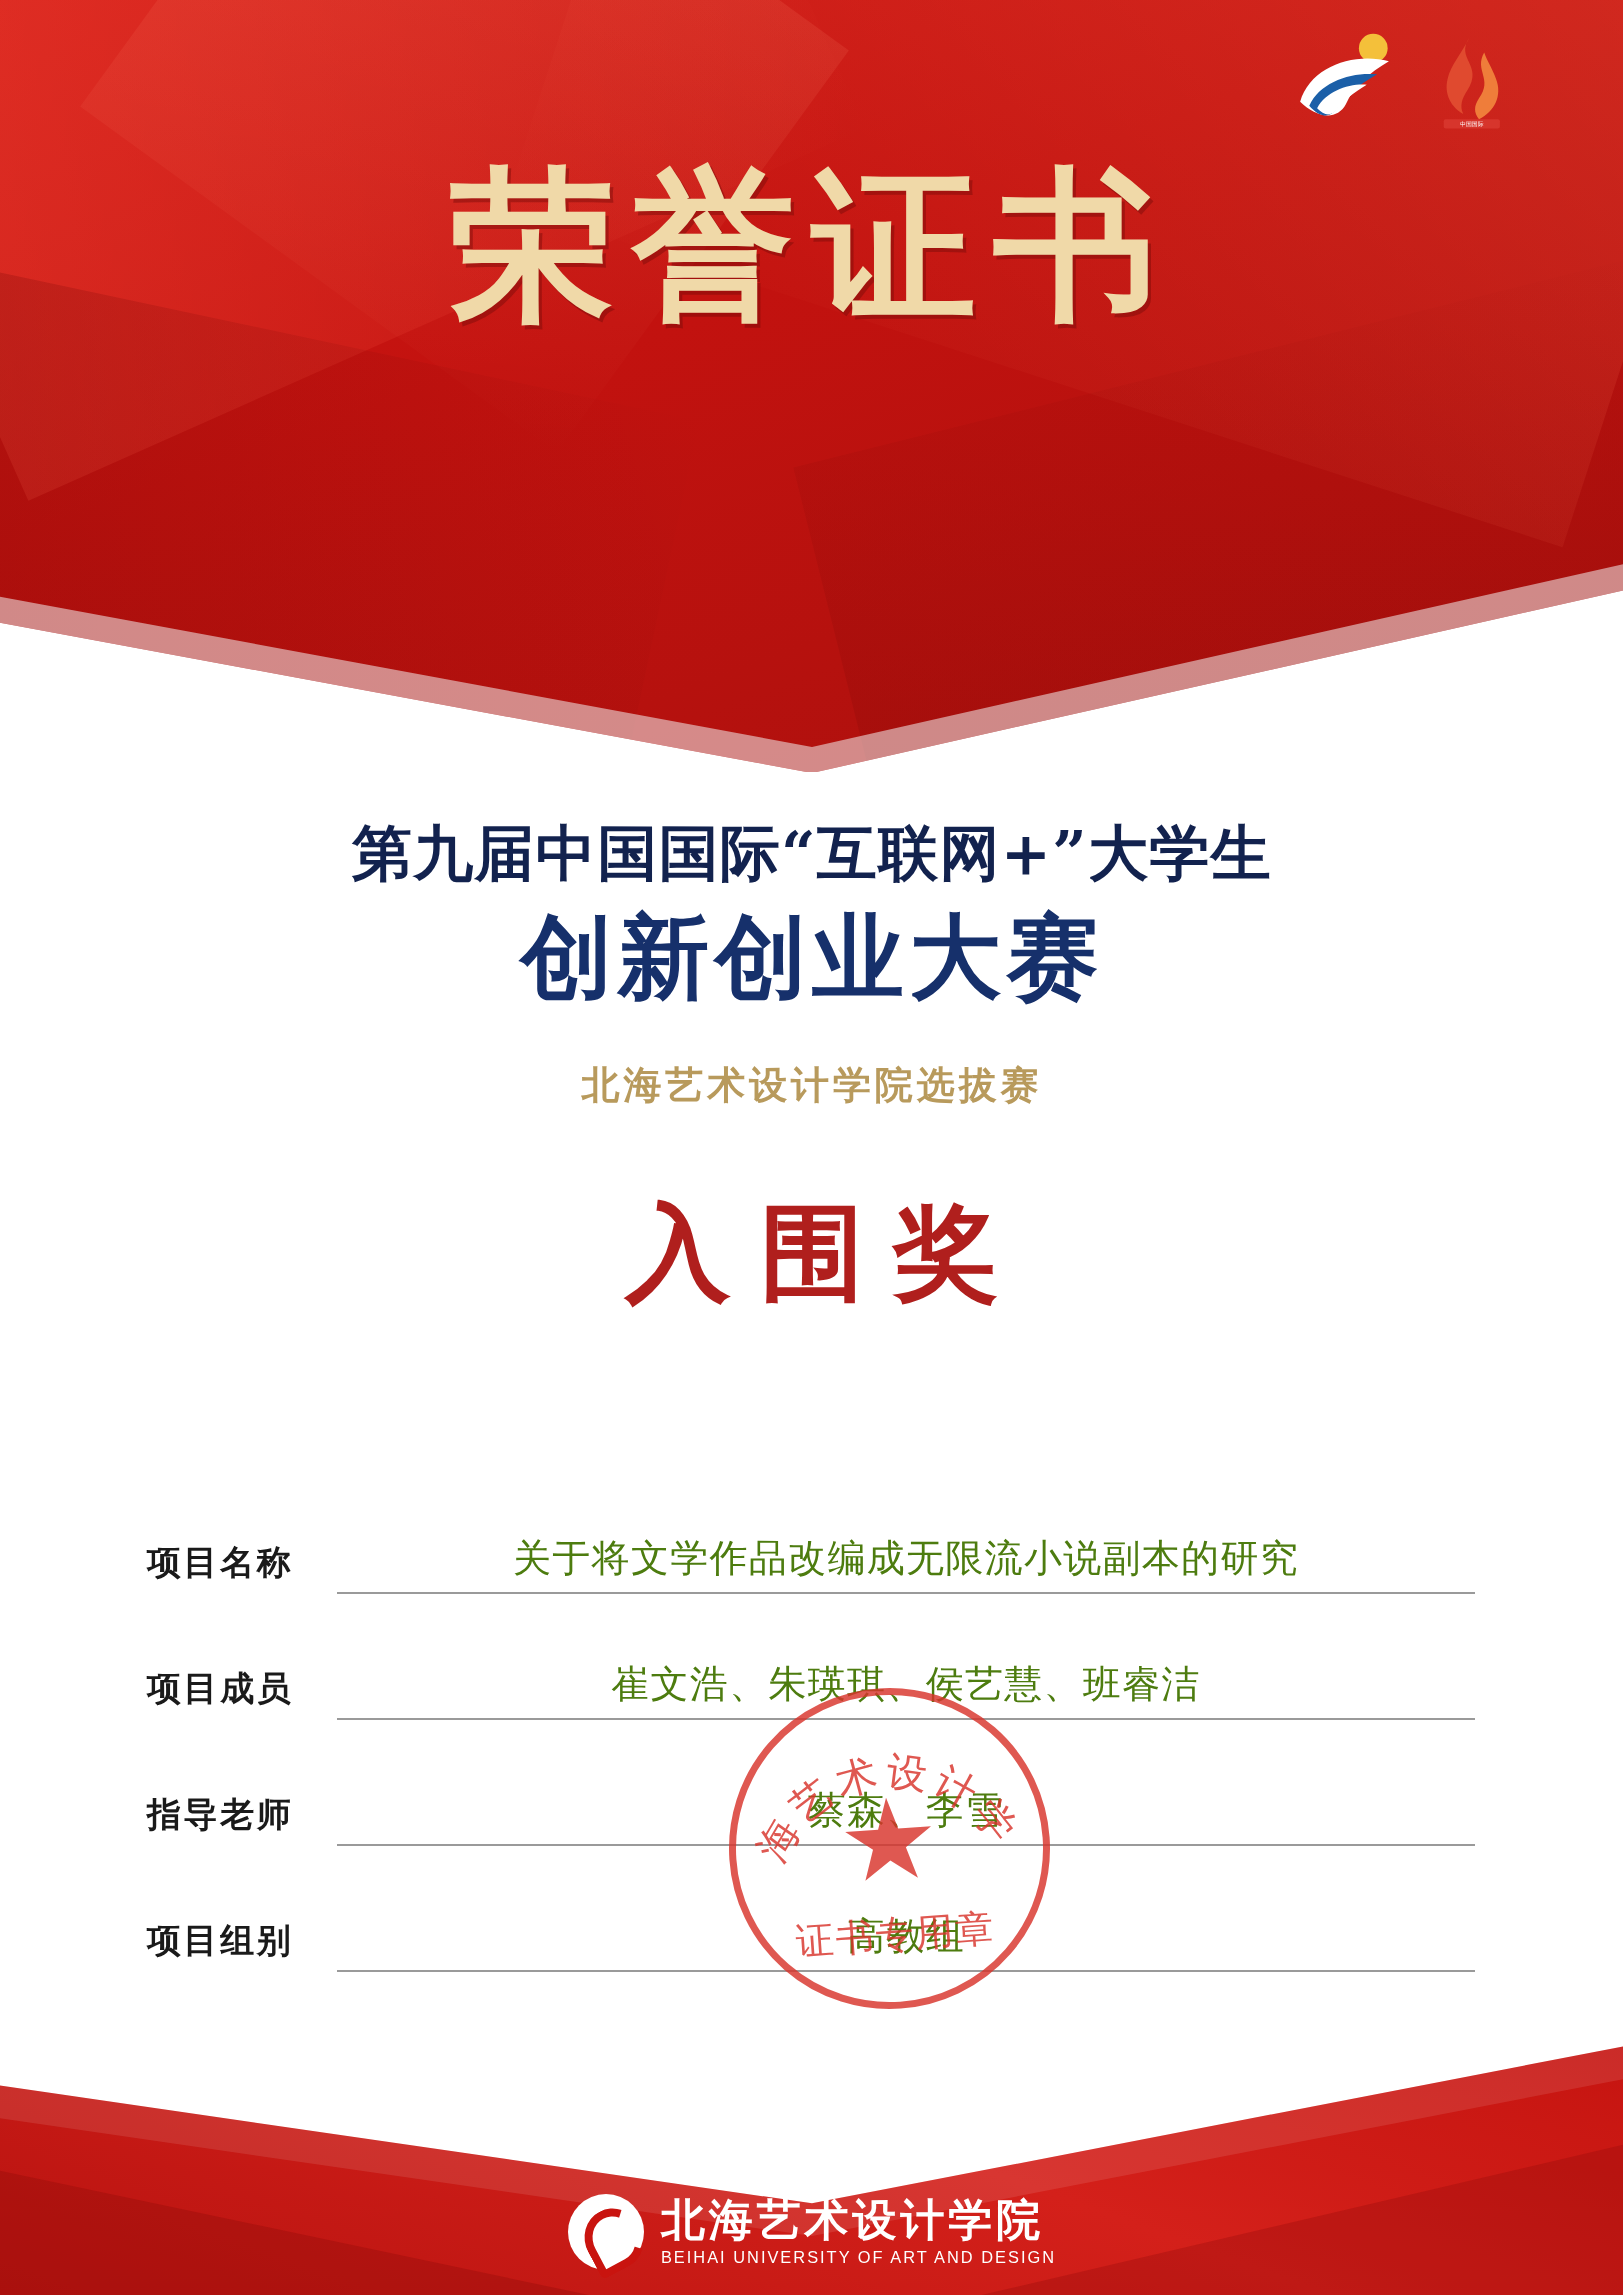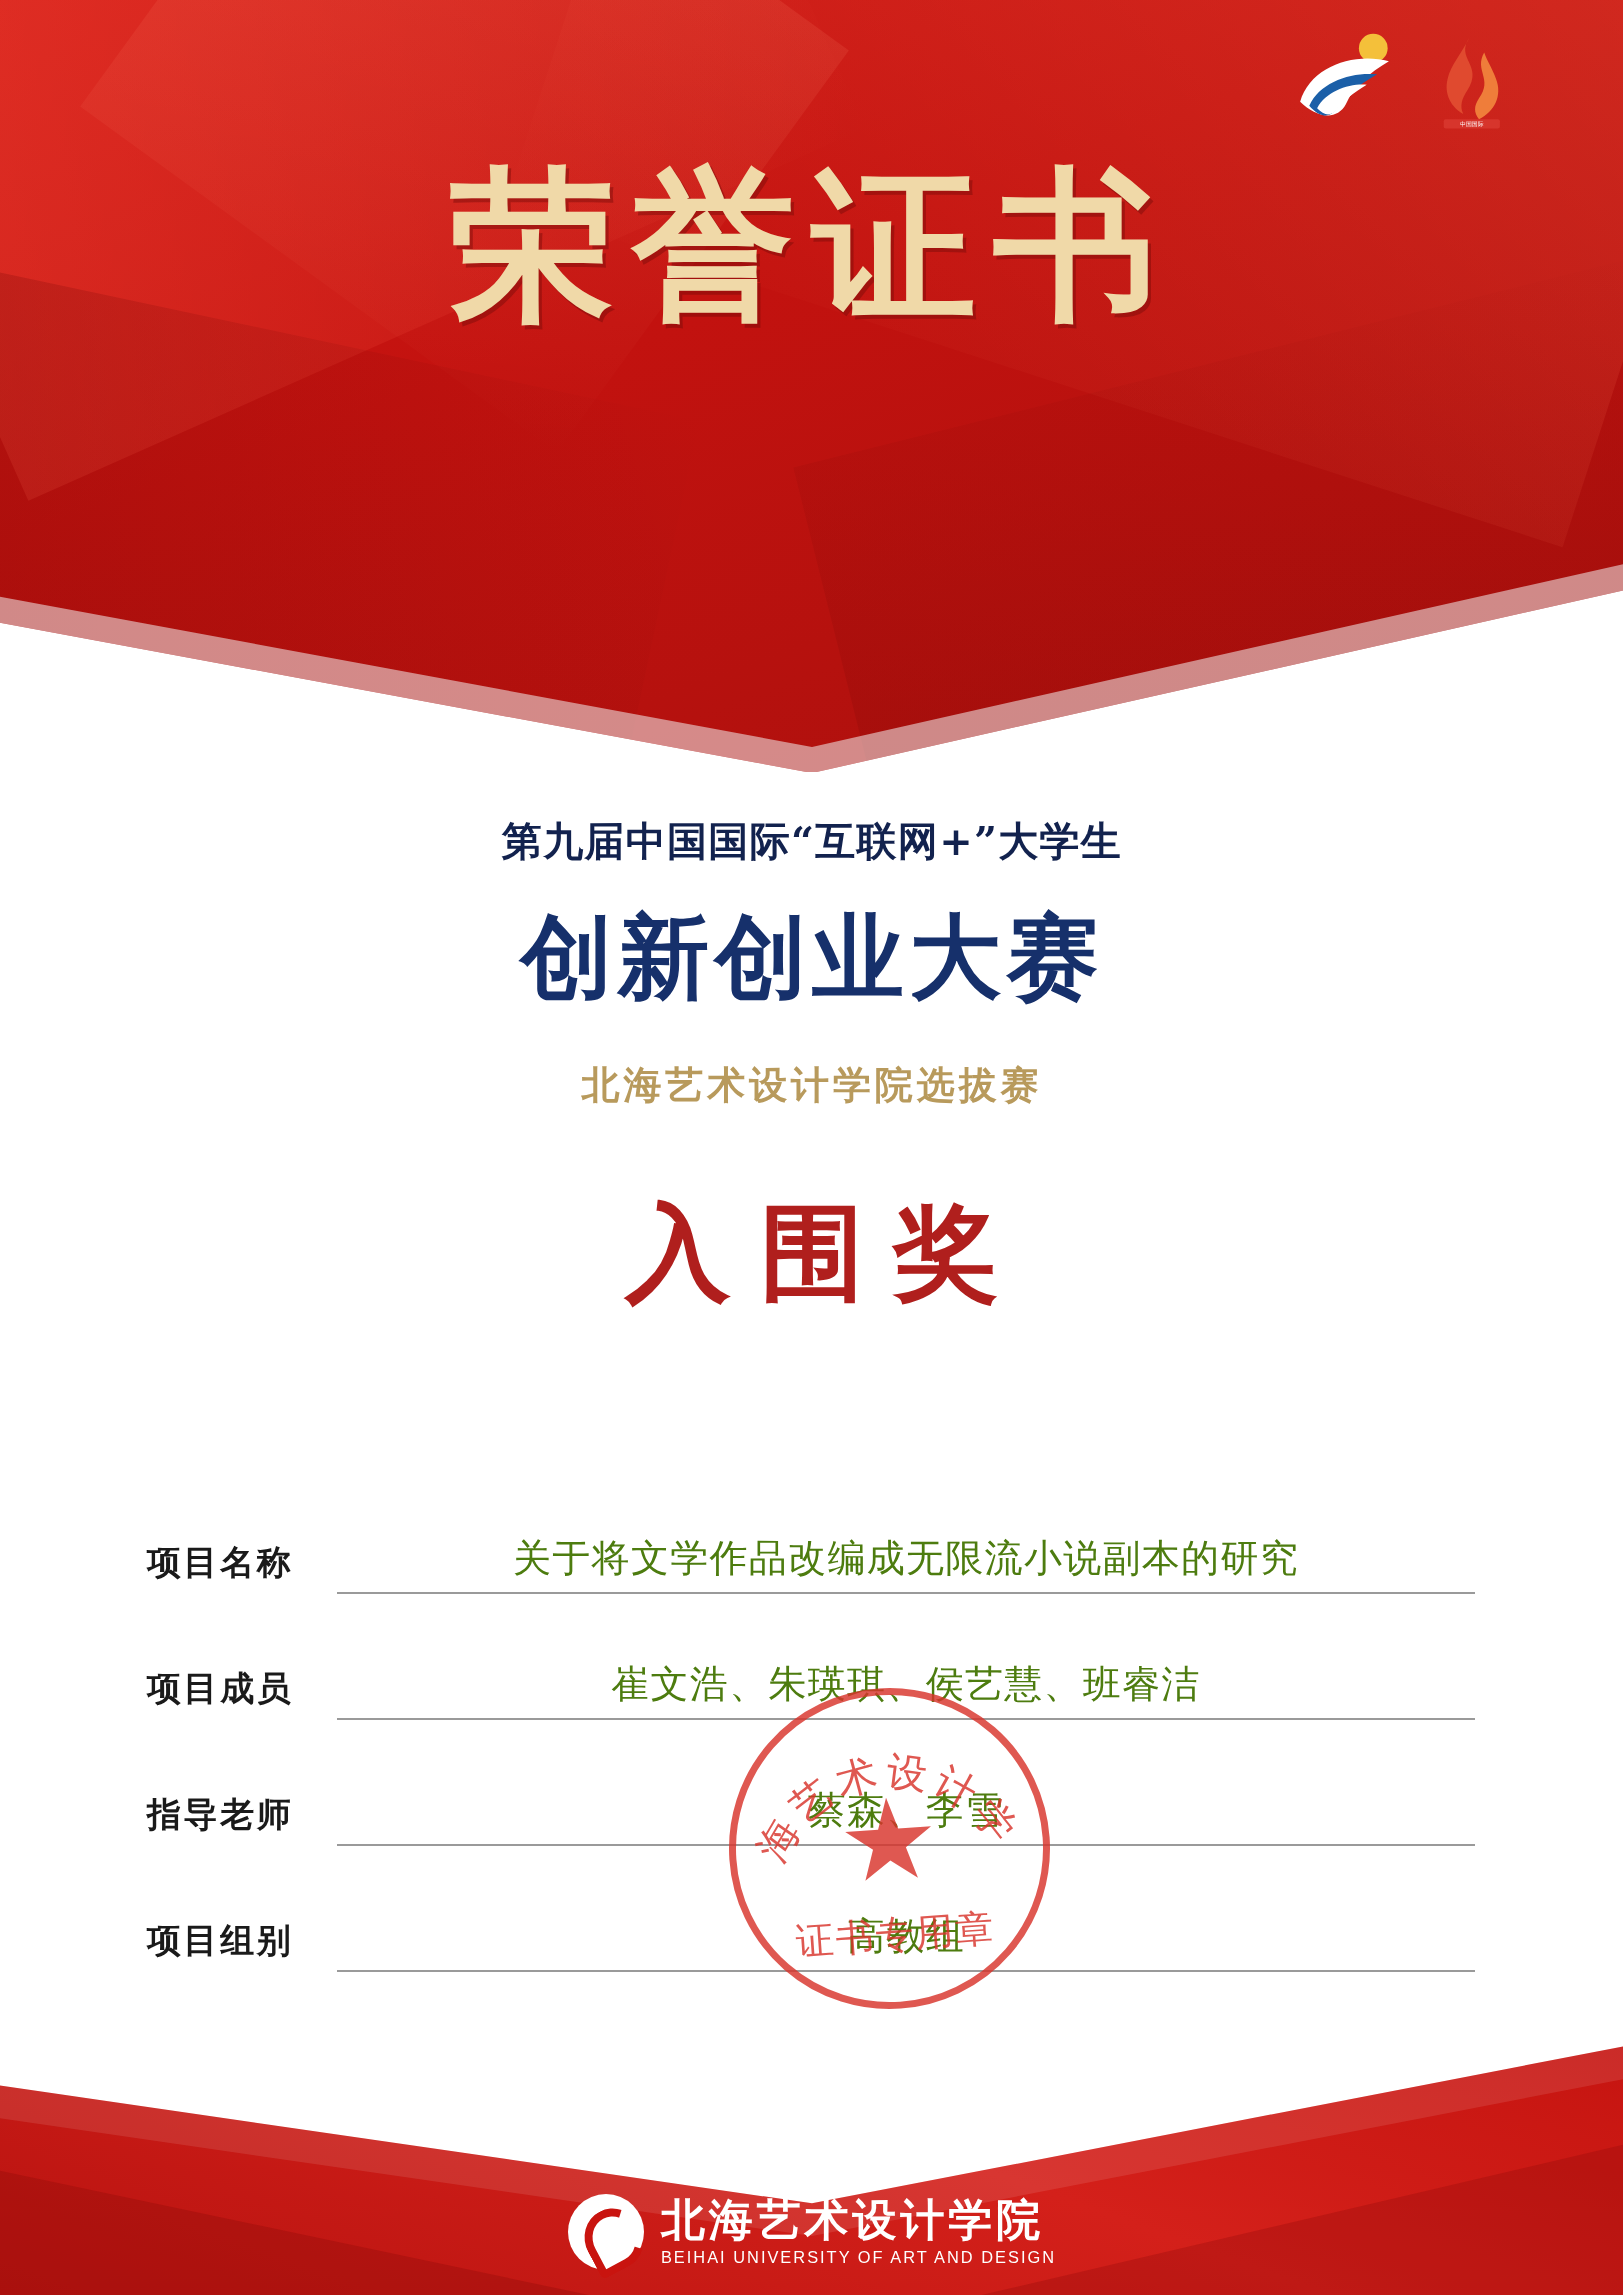--- a/index.html
+++ b/index.html
@@ -119,21 +119,21 @@
 
   
   .comp-line1 {
     position: absolute;
     left: 0;
     top: 814px;
     width: 1624px;
     text-align: center;
     font-family: "DejaVu Serif", serif;
     font-weight: bold;
-    font-size: 40px;
+    font-size: 60px;
     letter-spacing: 1.3px;
     color: #12224e;
   }
   .comp-line2 {
     position: absolute;
     left: 0;
     top: 896px;
     width: 1624px;
     text-align: center;
     font-family: Liberation Mono, monospace;

